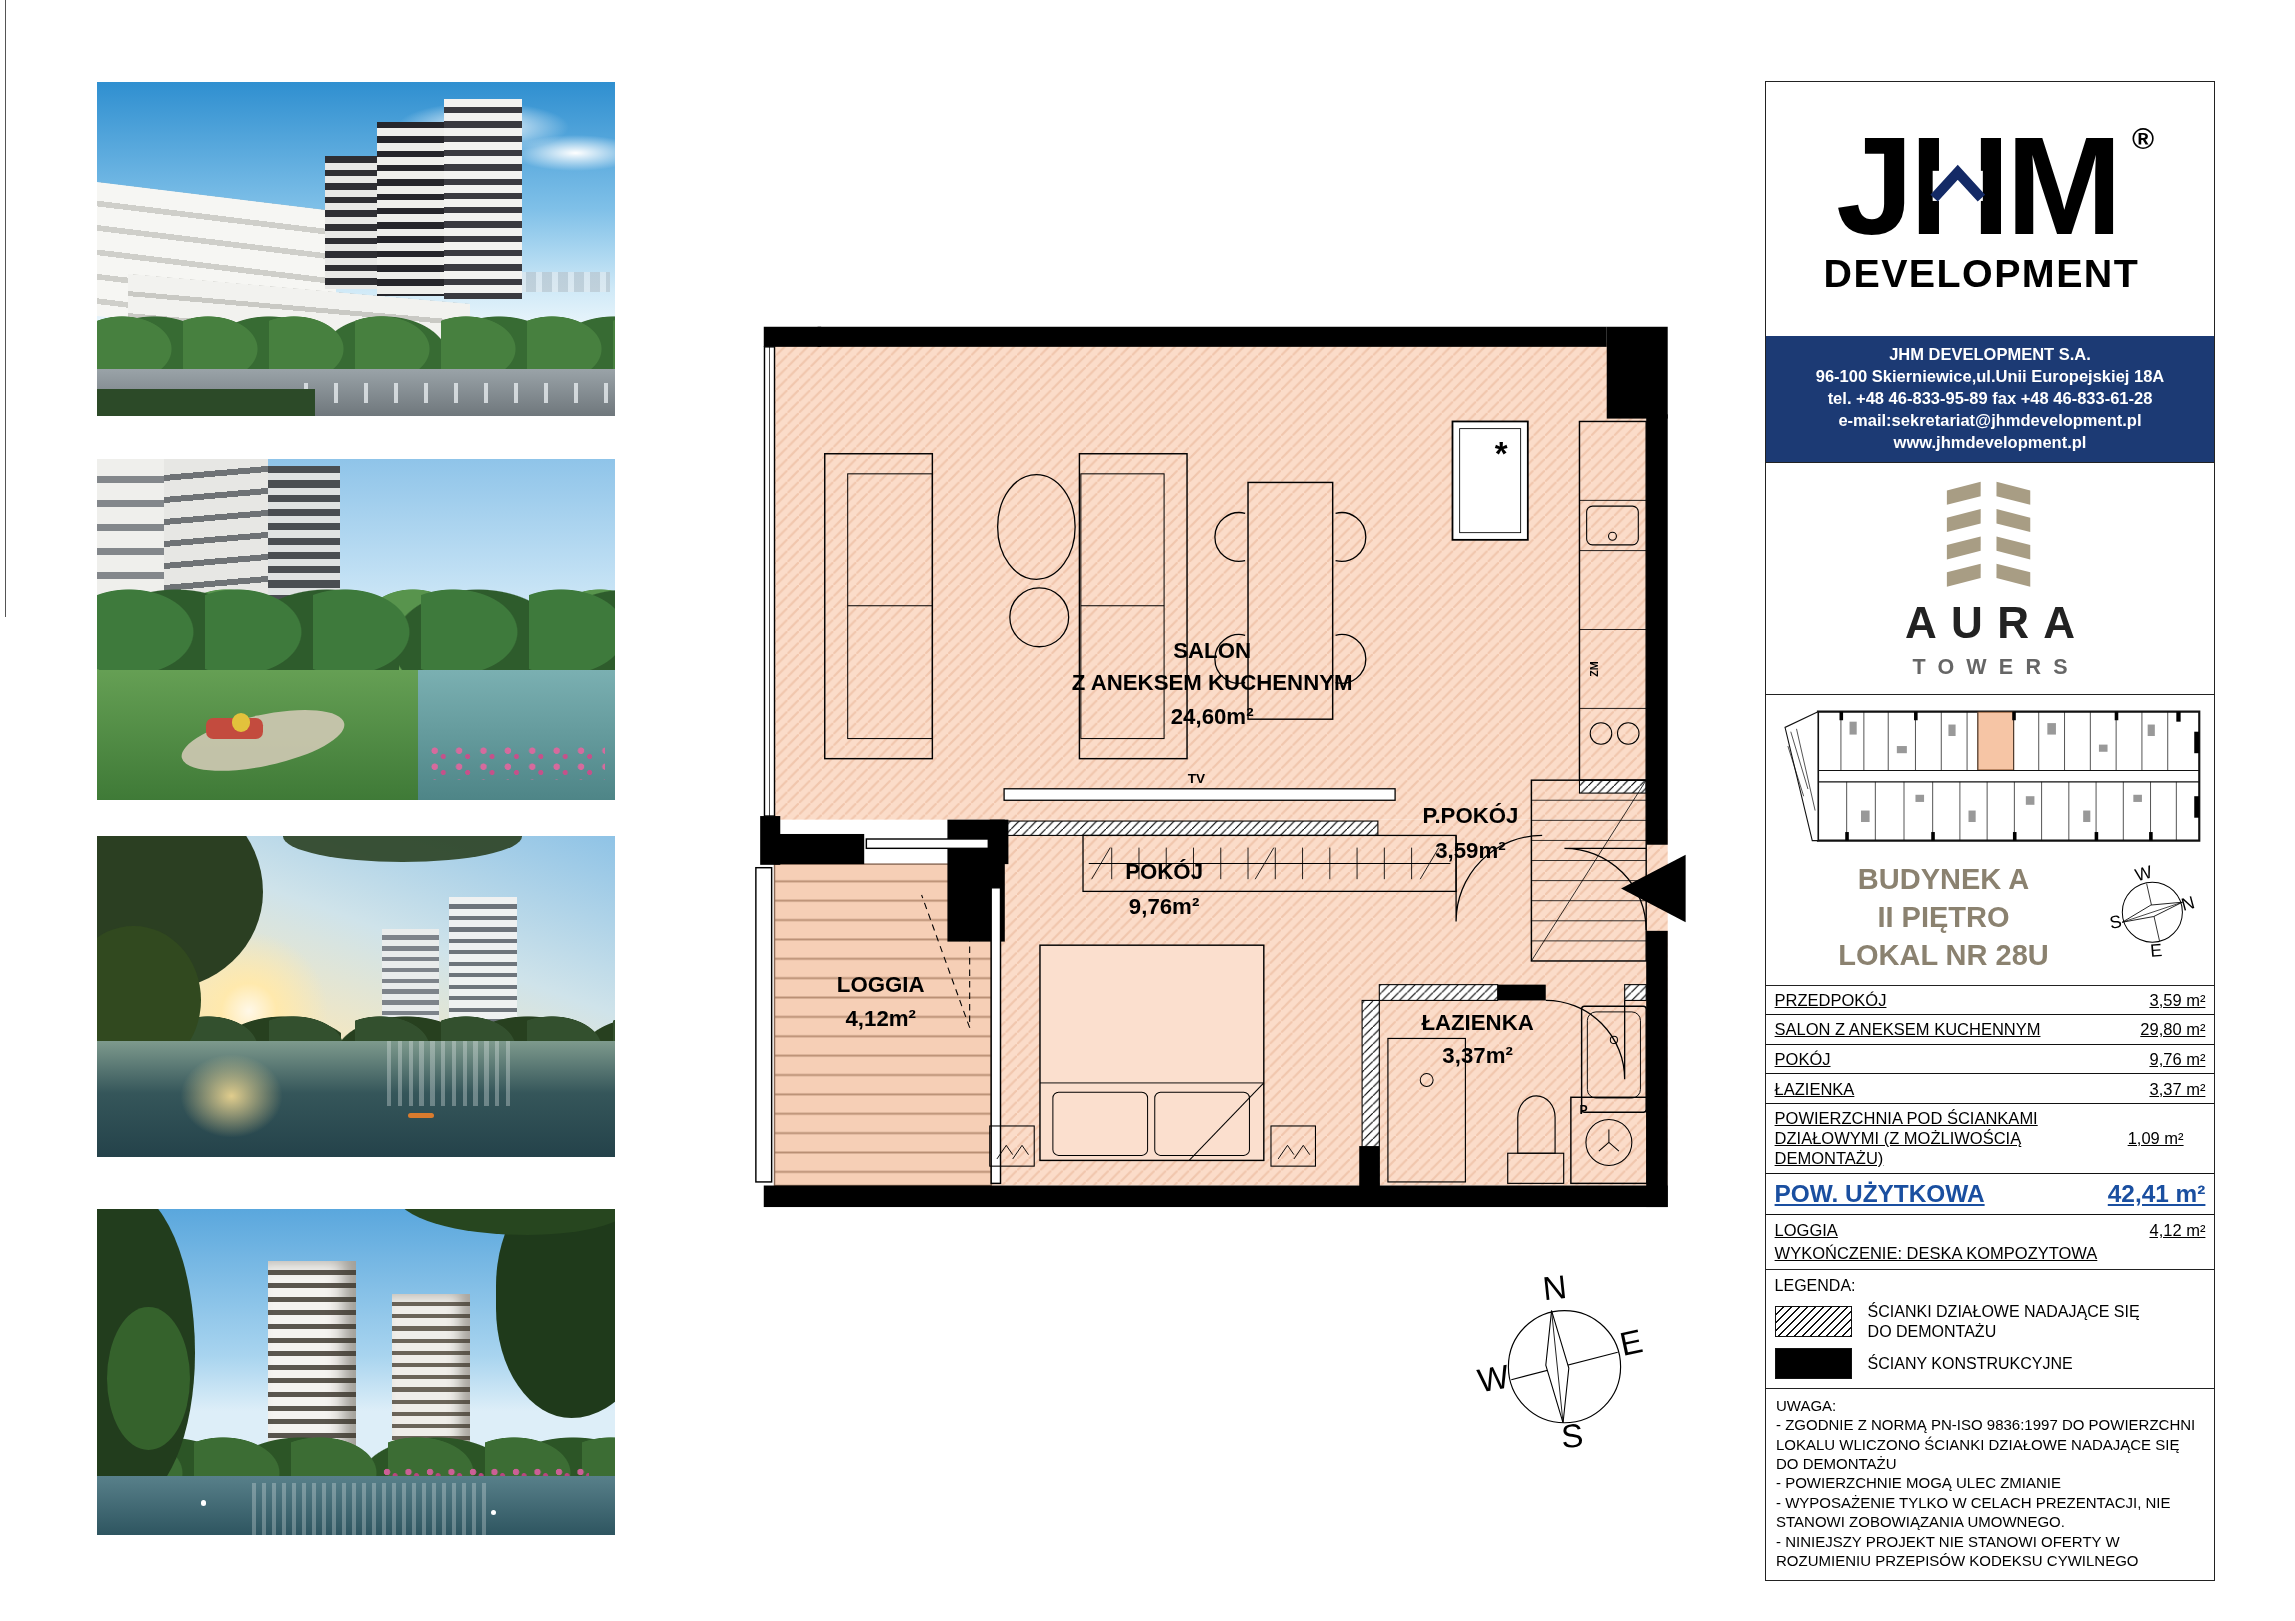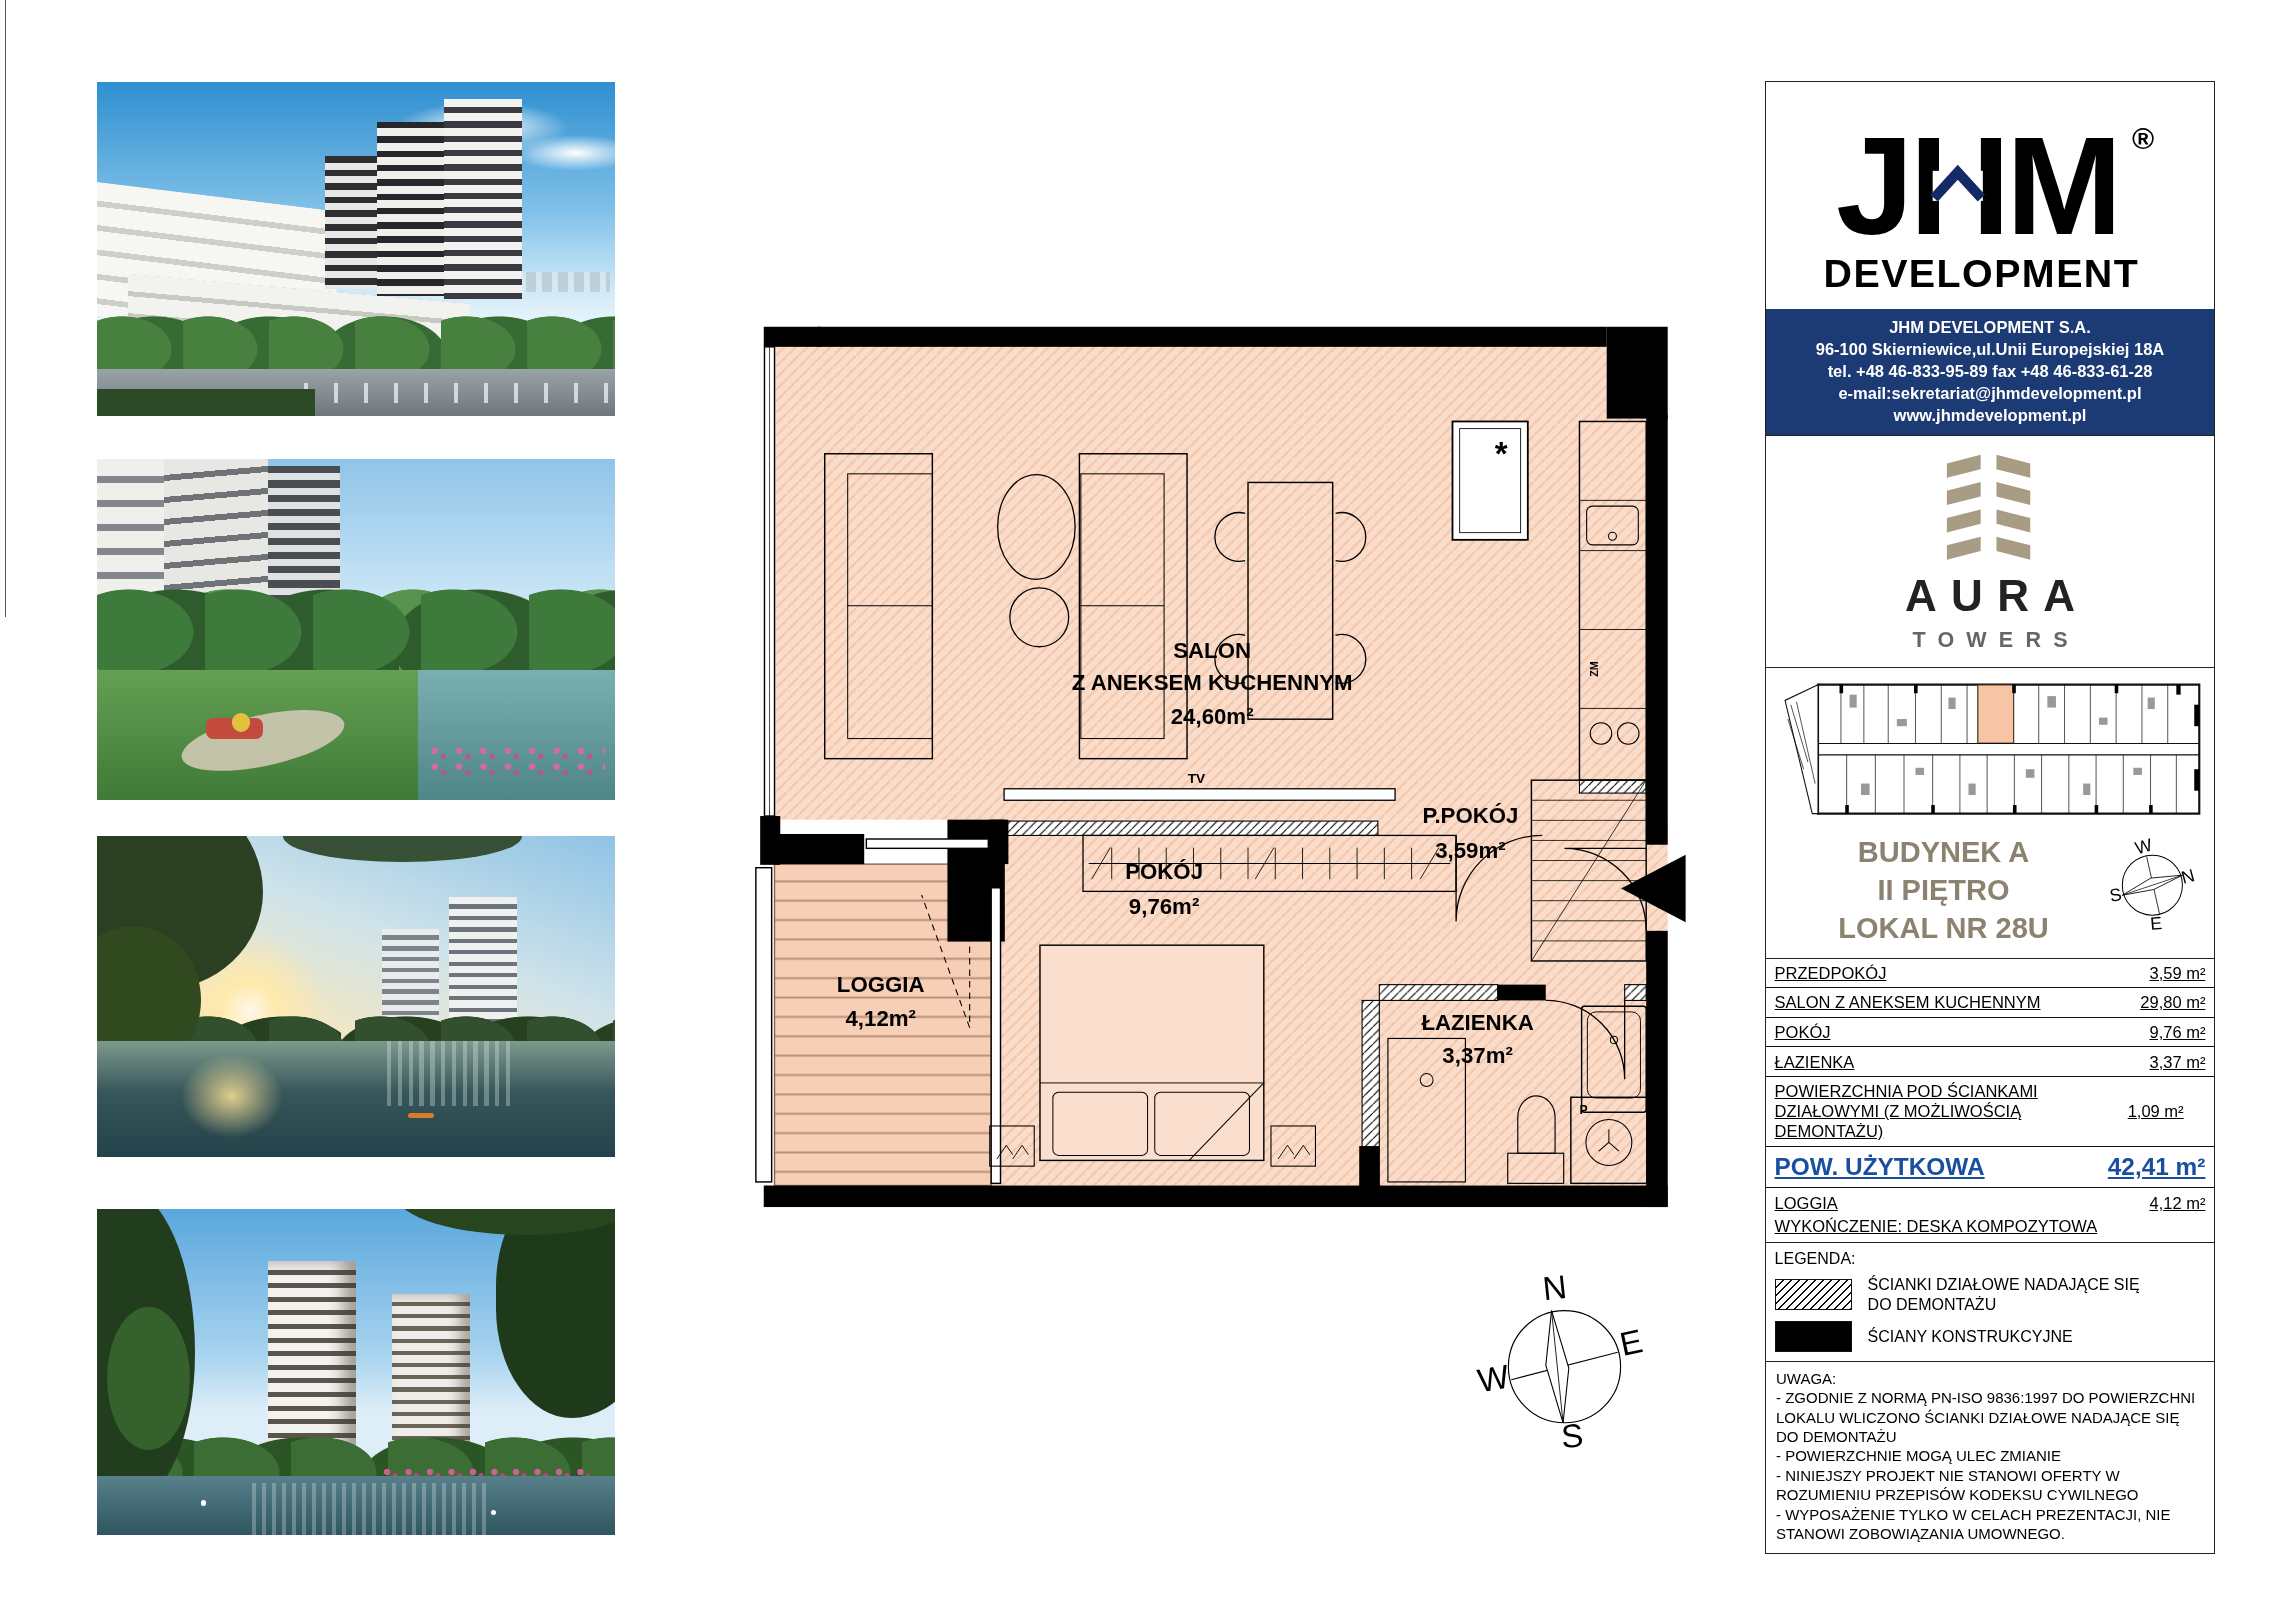--- a/index.html
+++ b/index.html
@@ -9,21 +9,21 @@
   .photo{position:absolute;left:97px;width:518px;overflow:hidden;background:#9cc;}
   .photo > div{position:absolute;}
   
   #plan{position:absolute;left:753px;top:321px;width:947px;height:904px;}
   svg text{font-family:"Liberation Sans","DejaVu Sans",sans-serif;font-weight:bold;fill:#000;}
   .roomlbl{font-size:31px;}
   .compass text{font-weight:normal;}
   
   #panel{position:absolute;left:1765px;top:82px;width:450px;}
   .sec{border:1.4px solid #222;background:#fff;margin-top:-1.4px;position:relative;}
-  .jhm-band{background:#1c3a74;color:#fff;text-align:center;font-weight:bold;font-size:16.5px;line-height:22px;padding:7.2px 4.3px 10px 4.3px;}
+  .jhm-band{background:#1c3a74;color:#fff;text-align:center;font-weight:bold;font-size:16.5px;line-height:22px;padding:7.2px 4.3px 10px 4.3px;margin-top:27px;}
   .aura-wrap{text-align:center;padding:13px 0 14.3px 0;}
   .aura-name{font-size:44px;font-weight:bold;letter-spacing:14.3px;color:#222;margin-top:4.3px;text-indent:14.3px;}
   .aura-sub{font-size:21.5px;letter-spacing:12.2px;color:#666;margin-top:7.2px;text-indent:12.2px;font-weight:bold;}
   .locator{padding:5.7px 0 7.2px 0;}
   .loc-row{position:relative;height:126px;}
   .loc-info{position:absolute;left:27px;top:8.6px;width:301px;text-align:center;font-weight:bold;font-size:29px;line-height:38px;color:#8b8270;}
   .loc-compass{position:absolute;right:13px;top:13px;}
   
   .t-row{display:flex;border-top:1.4px solid #111;padding:4.3px 8.6px;font-size:16.5px;line-height:20px;align-items:center;text-decoration:underline;}
   .t-row:first-child{border-top:none;}
@@ -419,18 +419,18 @@
     <div class="lg-row">
       <div class="swatch sw-black"></div>
       <div>ŚCIANY KONSTRUKCYJNE</div>
     </div>
   </div>
 
   <div class="sec uwaga">
     <div>UWAGA:</div>
     <div>- ZGODNIE Z NORMĄ PN-ISO 9836:1997 DO POWIERZCHNI LOKALU WLICZONO ŚCIANKI DZIAŁOWE NADAJĄCE SIĘ DO DEMONTAŻU</div>
     <div>- POWIERZCHNIE MOGĄ ULEC ZMIANIE</div>
+    <div>- WYPOSAŻENIE TYLKO W CELACH PREZENTACJI, NIE STANOWI ZOBOWIĄZANIA UMOWNEGO.</div>
     <div>- NINIEJSZY PROJEKT NIE STANOWI OFERTY W ROZUMIENIU PRZEPISÓW KODEKSU CYWILNEGO</div>
-    <div>- WYPOSAŻENIE TYLKO W CELACH PREZENTACJI, NIE STANOWI ZOBOWIĄZANIA UMOWNEGO.</div>
   </div>
 
 </div>
 
 
 </body></html>

